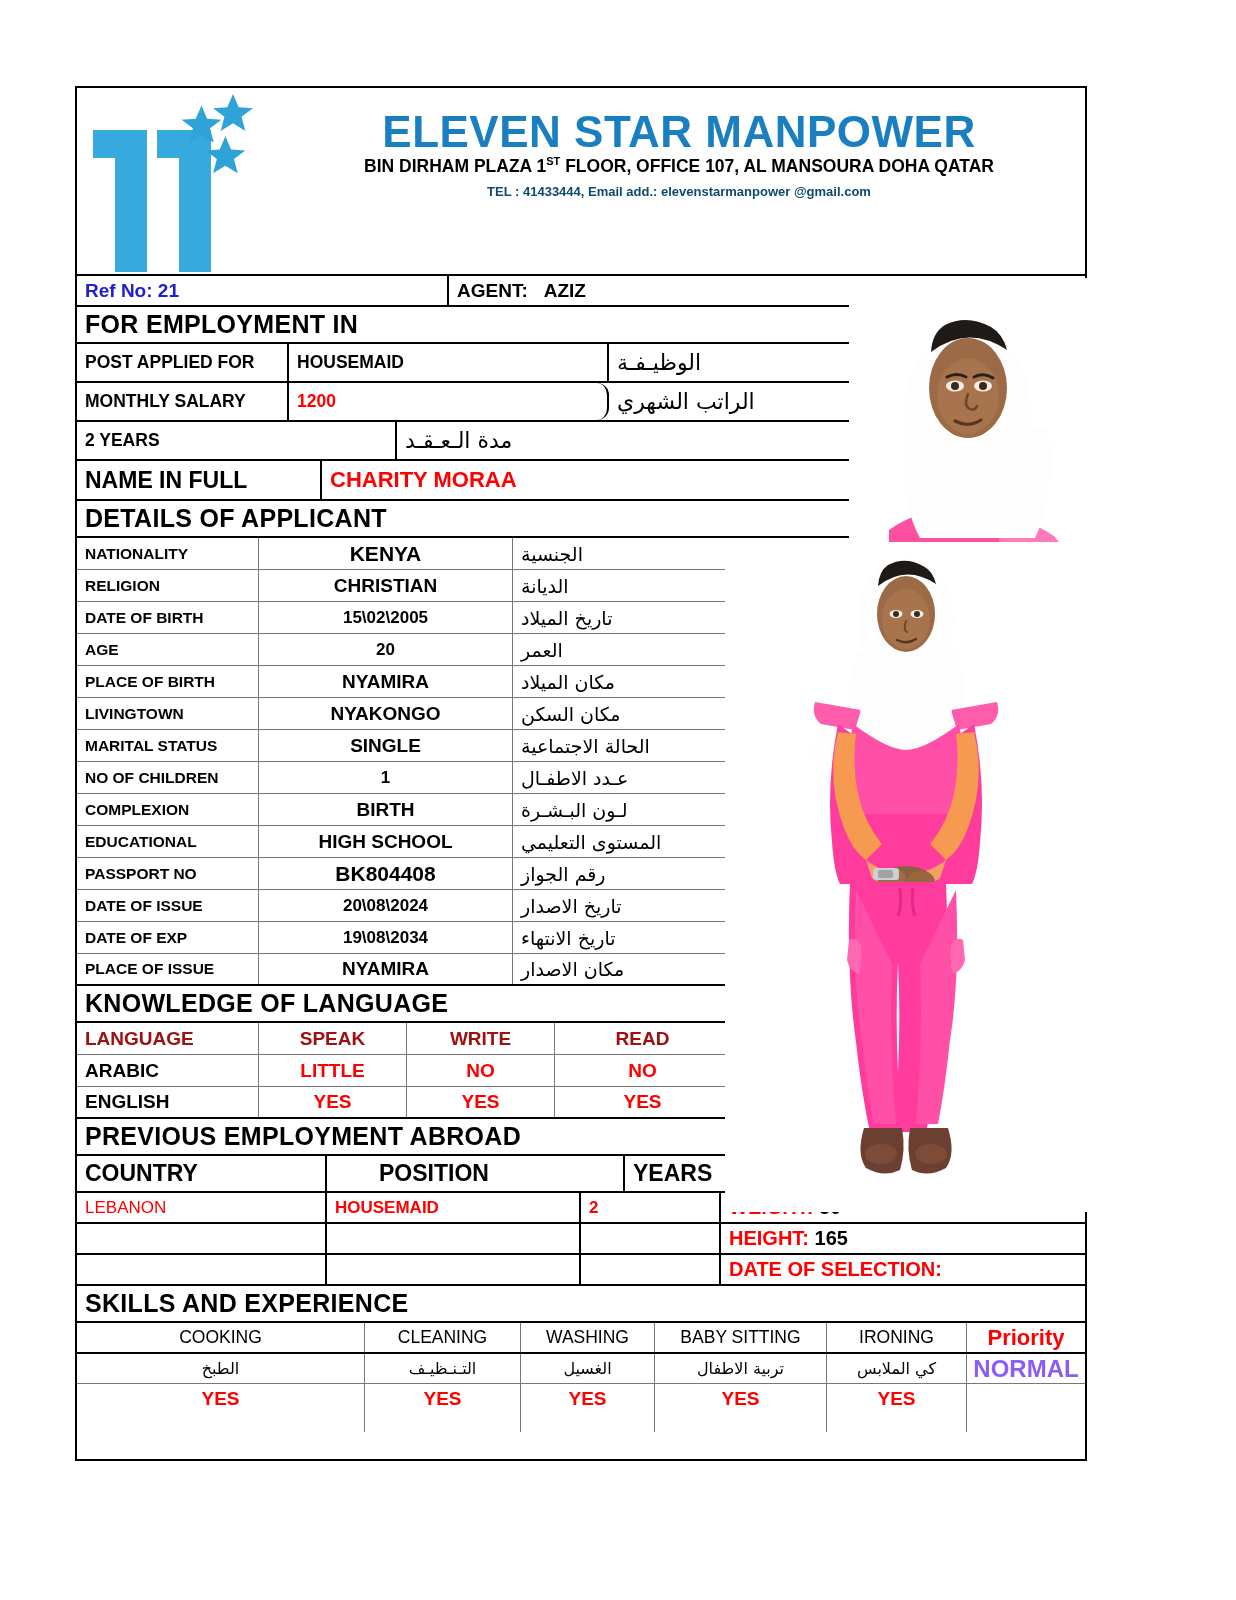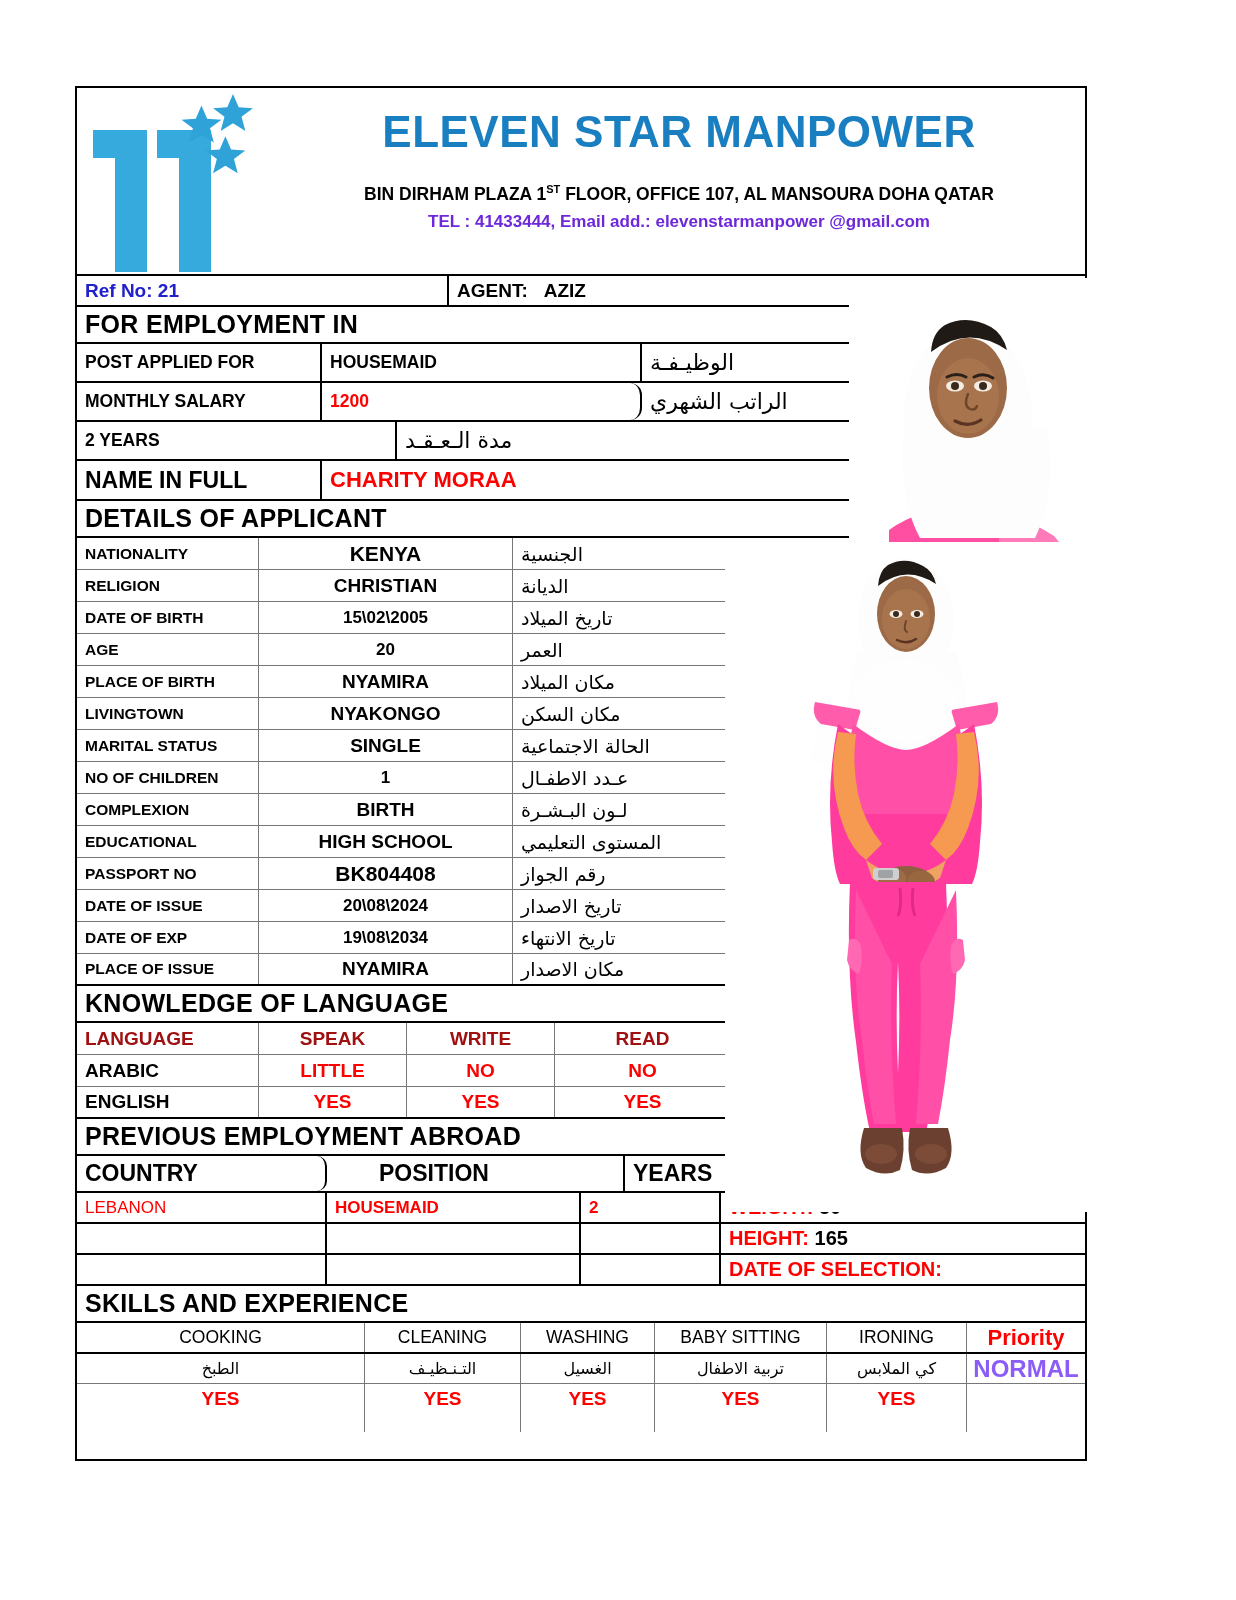--- a/index.html
+++ b/index.html
@@ -37,28 +37,28 @@
     position:absolute; left:200px; top:22px; right:4px;
     text-align:center;
   }
   .brand-title{
     font-size:44px; font-weight:bold; letter-spacing:0.5px;
     color:#1a7fc1; line-height:1.02;
     font-family:"Liberation Sans", sans-serif;
     white-space:nowrap;
   }
   .brand-addr{
-    margin-top:28px;
+    margin-top:0;
     font-size:17.5px; font-weight:bold; color:#000;
     white-space:nowrap;
   }
   .brand-addr sup{ font-size:11px; }
   .brand-mail{
     margin-top:7px;
-    font-size:17px; font-weight:bold; color:#6d28d9;
+    font-size:13px; font-weight:bold; color:#0c4a6e;
     white-space:nowrap;
   }
 
   
   .row{ display:flex; border-bottom:2px solid #000; }
   .row:last-child{ border-bottom:none; }
   .cell{ padding:2px 8px; display:flex; align-items:center; overflow:hidden; }
   .vsep{ border-right:2px solid #000; }
   .vsep-thin{ border-right:1px solid #777; }
   .hthin{ border-bottom:1px solid #777; }
@@ -73,21 +73,21 @@
   .banner{
     font-size:25px; font-weight:bold; letter-spacing:0.3px;
     padding:1px 8px;
     border-bottom:2px solid #000;
     height:37px; display:flex; align-items:center;
     background:#fff;
   }
 
   
   .emp-row{ height:39px; }
-  .emp-lab{ width:245px; font-size:17.5px; font-weight:bold; }
+  .emp-lab{ width:212px; font-size:17.5px; font-weight:bold; }
   .emp-val{ width:320px; font-size:17.5px; font-weight:bold; }
   .emp-val.red{ color:#ff0000;border-radius:12px; }
   .emp-ar{
     flex:1; font-size:22px; direction:rtl; justify-content:flex-end;
     font-family:"DejaVu Sans", sans-serif; padding-right:10px;
   }
   .name-row{ height:40px; }
   .name-lab{ width:245px; font-size:23px; font-weight:bold; }
   .name-val{ flex:1; font-size:22px; font-weight:bold; color:#ff0000; }
 
@@ -105,21 +105,21 @@
   
   .lang-row{ height:32px; }
   .lang-c0{ width:182px; font-size:19px; font-weight:bold; }
   .lang-c{ width:148px; font-size:19px; font-weight:bold; justify-content:center; }
   .lang-c.wide{ width:175px; }
   .hdr-dark{ color:#a01010; }
   .val-red{ color:#ff0000; }
 
   
   .pe-head{ height:37px; }
-  .pe-c0{ width:250px; font-size:23px; font-weight:bold;border-radius:10px; }
+  .pe-c0{ width:250px; font-size:23px; font-weight:bold; }
   .pe-c1{ width:254px; font-size:23px; font-weight:bold;margin-left:44px; }
   .pe-c2{ width:140px; font-size:23px; font-weight:bold; }
   .pe-row{ height:31px; }
   .pe-r0{ width:250px; font-size:17px; font-weight:normal; color:#ff0000; }
   .pe-r1{ width:254px; font-size:17px; font-weight:bold; color:#ff0000; }
   .pe-r2{ width:140px; font-size:17px; font-weight:bold; color:#ff0000; }
   .pe-side{ flex:1; font-size:20px; font-weight:bold; color:#ff0000; }
   .pe-side .num{ color:#000; }
   .pe-side.blank{}
 

